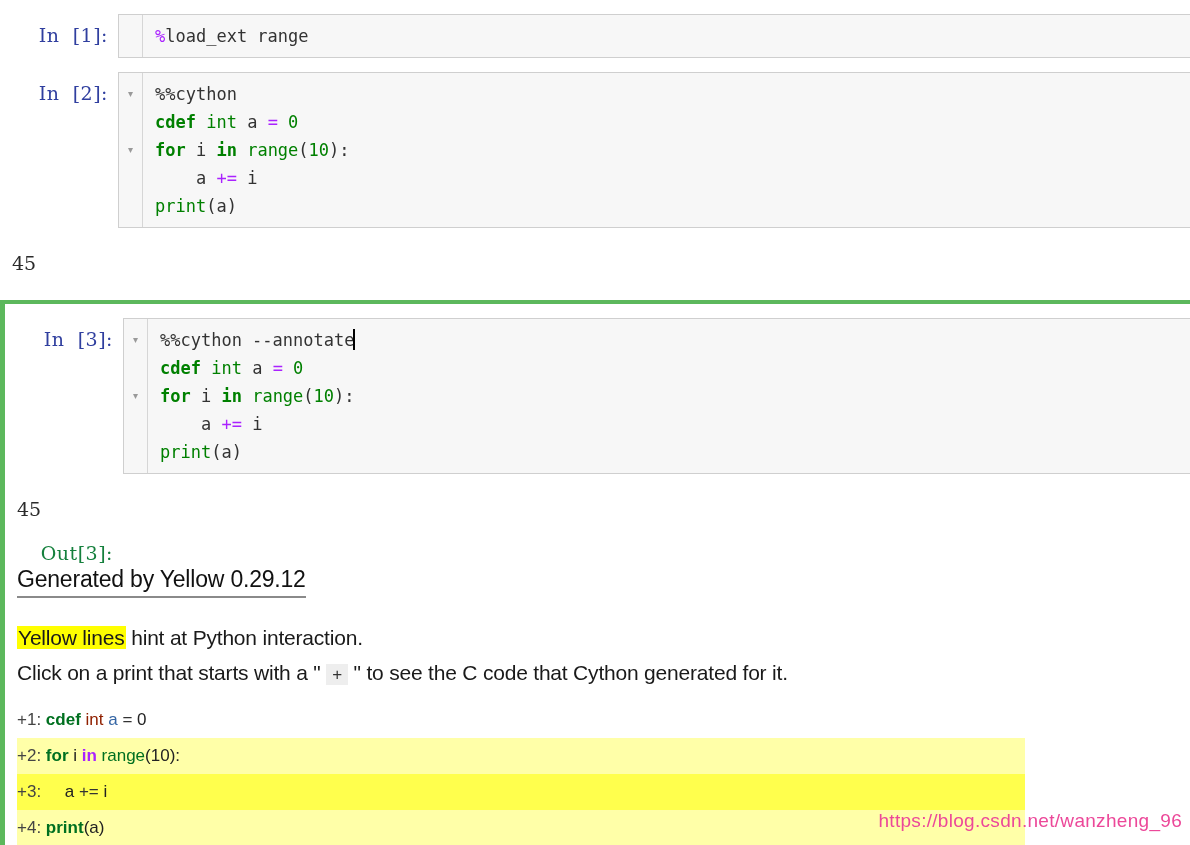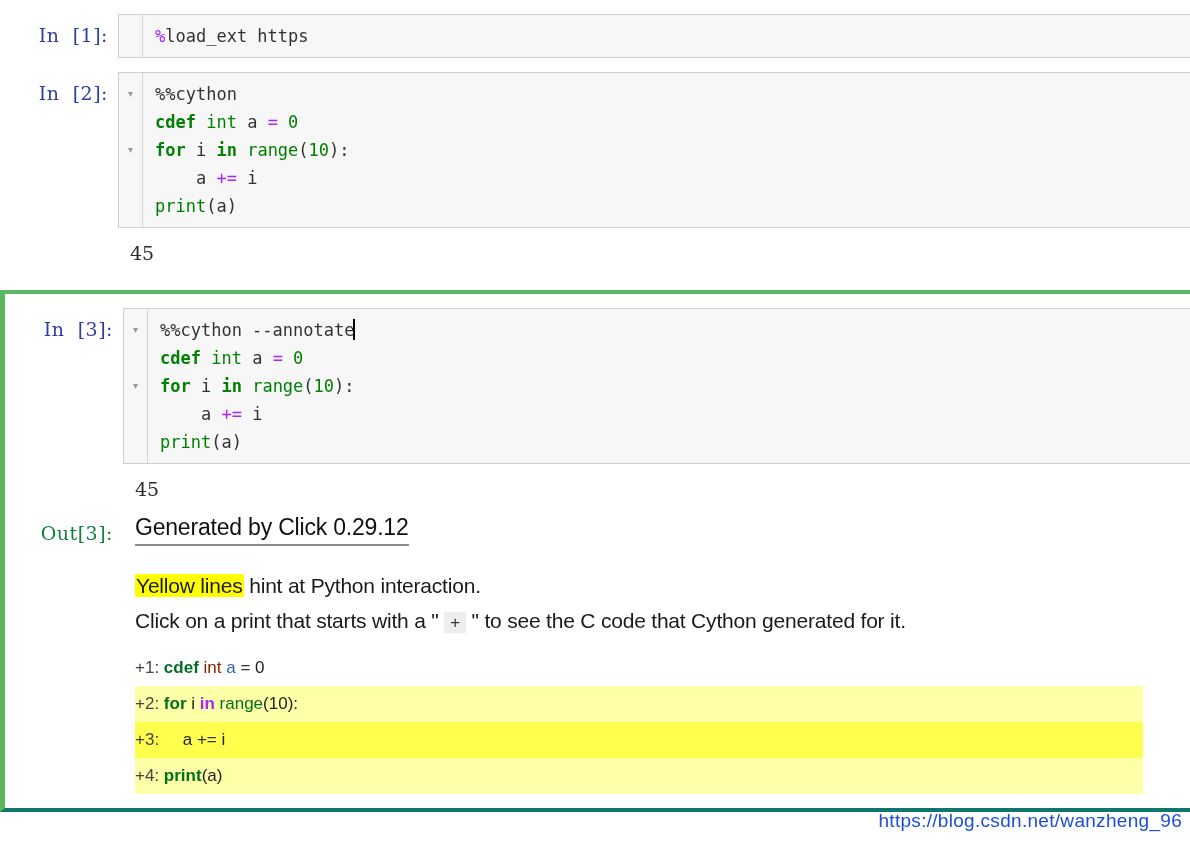--- a/index.html
+++ b/index.html
@@ -114,20 +114,21 @@
     height: 21px;
     vertical-align: -4px;
     margin-left: -1px;
   }
 
   
   .output-row {
     display: flex;
     align-items: flex-start;
     width: 100%;
+    flex-direction: column;
   }
   .stdout {
     flex: 1 1 auto;
     font-family: "DejaVu Serif", "Liberation Serif", serif;
     font-size: 19px;
     line-height: 26px;
     color: #2b2b2b;
     padding: 12px 0 10px 12px;
     white-space: pre;
   }
@@ -195,41 +196,41 @@
   .c-kwop   { color: #aa22ff; font-weight: bold; }  
   .c-builtin{ color: #007020; }                     
   .c-plain  { color: #222222; }
 
   .watermark {
     position: absolute;
     right: 8px;
     bottom: 13px;
     font-family: "Liberation Sans", sans-serif;
     font-size: 19px;
-    color: #1d4ed8;
+    color: #ec4899;
     letter-spacing: 0.3px;
     pointer-events: none;
   }
   .spacer-sm { height: 14px; }
 </style>
 </head>
 <body>
 
 <div class="nb">
 
   <div class="spacer-sm"></div>
 
   <div class="cell">
     <div class="cell-row">
       <div class="prompt">In  [1]:</div>
       <div class="input-area">
         <div class="gutter">
           <div class="fold blank">▾</div>
         </div>
-        <div class="code"><span class="ln"><span class="t-op">%</span><span class="t-plain">load_ext https</span></span></div>
+        <div class="code"><span class="ln"><span class="t-op">%</span><span class="t-plain">load_ext range</span></span></div>
       </div>
     </div>
   </div>
 
   <div class="spacer-sm"></div>
 
   <div class="cell">
     <div class="cell-row">
       <div class="prompt">In  [2]:</div>
       <div class="input-area">
@@ -268,21 +269,21 @@
     </div>
 
     <div class="output-row">
       <div class="prompt"></div>
       <div class="stdout">45</div>
     </div>
 
     <div class="output-row">
       <div class="prompt out">Out[3]:</div>
       <div class="annot">
-        <div class="annot-title">Generated by Click 0.29.12</div>
+        <div class="annot-title">Generated by Yellow 0.29.12</div>
         <div class="annot-note"><span class="hl-yellow">Yellow lines</span><span> hint at Python interaction.</span></div>
         <div class="annot-note"><span>Click on a print that starts with a " </span><span class="plus-chip">+</span><span> " to see the C code that Cython generated for it.</span></div>
 
         <div class="annot-lines">
 
           <div class="aline score0"><span class="lno">+1:</span><span> <span class="c-kw">cdef</span><span class="c-type"> int</span><span class="c-name"> a</span><span class="c-op"> =</span><span class="c-num"> 0</span></span></div>
 
           <div class="aline score1"><span class="lno">+2:</span><span> <span class="c-kw">for</span><span class="c-plain"> i </span><span class="c-kwop">in</span><span class="c-builtin"> range</span><span class="c-plain">(</span><span class="c-num">10</span><span class="c-plain">):</span></span></div>
 
           <div class="aline score2"><span class="lno">+3:</span><span><span class="c-plain">     a </span><span class="c-op">+=</span><span class="c-plain"> i</span></span></div>

